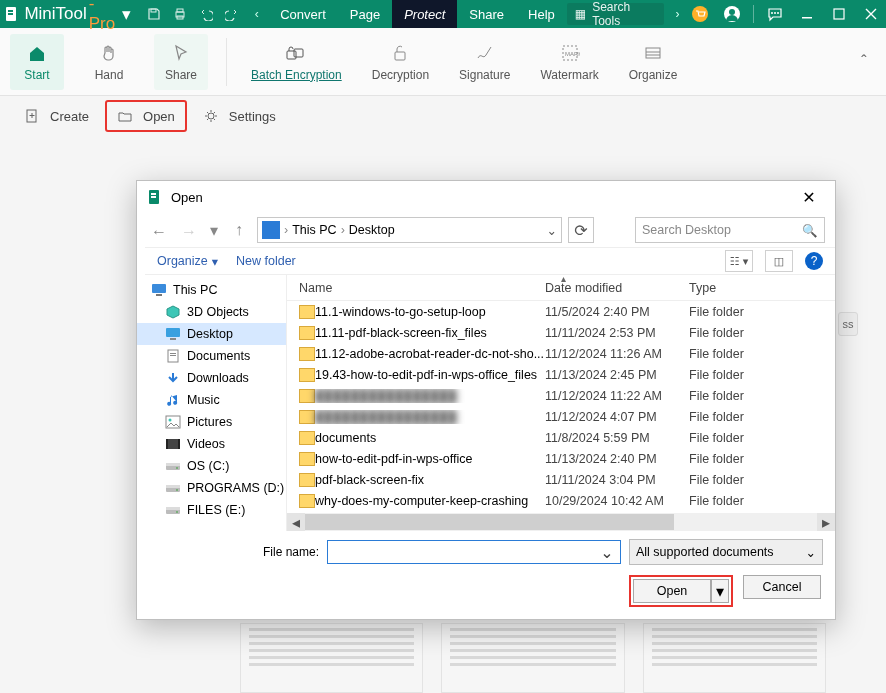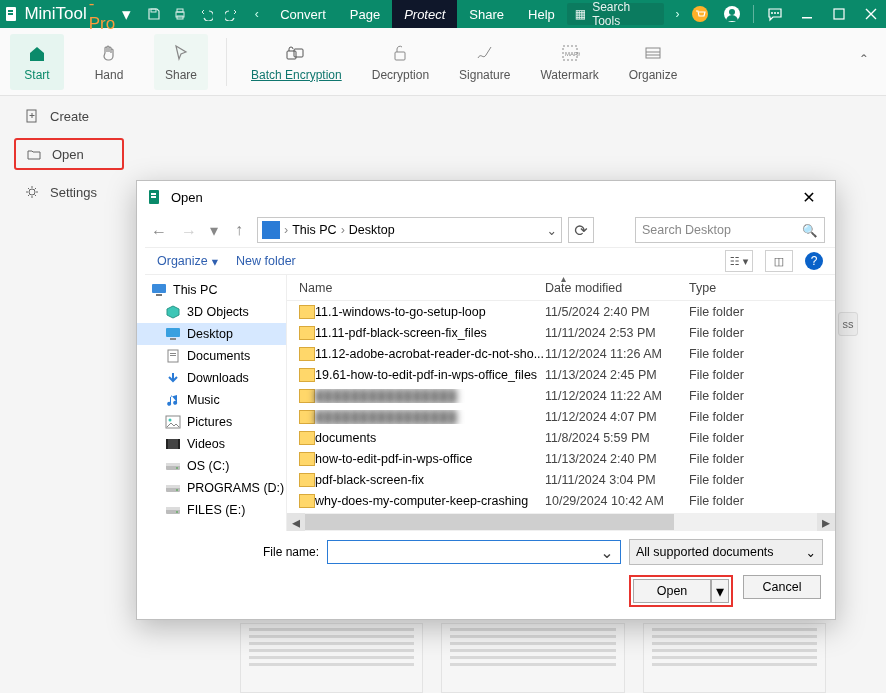--- a/index.html
+++ b/index.html
@@ -22,21 +22,21 @@
 
   
   .ribbon { height: 68px; background: #fafafa; display:flex; align-items:center; padding: 6px 10px; gap: 18px; border-bottom:1px solid #e3e3e3; }
   .ribbon .rbtn { display:flex; flex-direction:column; align-items:center; justify-content:center; width:54px; height:56px; font-size:12px; color:#555; gap:4px; border-radius:3px; cursor:pointer; }
   .ribbon .rbtn.active { background:#e6f5f0; color:#0a8a6a; }
   .ribbon .rbtn.wide { width:auto; padding:0 6px; }
   .ribbon .rbtn .ico { width:22px; height:22px; display:flex; align-items:center; justify-content:center; color:#888; }
   .ribbon .rbtn.active .ico { color:#0a8a6a; }
   .ribbon .sep { width:1px; height:48px; background:#e5e5e5; }
   .ribbon .collapse { margin-left:auto; width:24px; height:24px; display:flex;align-items:center;justify-content:center; color:#666; cursor:pointer; }
-  .sidepanel { position:absolute; left:14px; top:100px; width:110px; display:flex; flex-direction:column; gap:6px; }
+  .sidepanel { position:absolute; left:14px; top:100px; width:110px; display:flex; flex-direction:row; gap:6px; }
   .sidepanel .sitem { height:32px; display:flex; align-items:center; gap:10px; padding:0 10px; font-size:13px; color:#444; border-radius:3px; cursor:pointer; }
   .sidepanel .sitem.selected { border:2px solid #e8342e; }
   .sidepanel .sico { width:16px; height:16px; display:flex;align-items:center;justify-content:center; color:#666; }
 
   
   .dialog { position:absolute; left:136px; top:180px; width:700px; height:440px; background:#fff; border:1px solid #bfbfbf; box-shadow: 0 8px 28px rgba(0,0,0,.25); display:flex; flex-direction:column; }
   .dlg-title { height:32px; display:flex; align-items:center; padding:0 8px; font-size:13px; }
   .dlg-title .tico { width:20px; height:20px; margin-right:6px; display:flex;align-items:center;justify-content:center; }
   .dlg-title .dclose { margin-left:auto; width:36px; height:28px; display:flex;align-items:center;justify-content:center; cursor:pointer; font-size:16px; }
   .dlg-nav { height:34px; display:flex; align-items:center; gap:6px; padding:0 10px; }
@@ -524,21 +524,21 @@
             <div class="c-name">
               <span class="fico"></span>
               <span class="">11.12-adobe-acrobat-reader-dc-not-sho...</span>
             </div>
             <div class="c-date">11/12/2024 11:26 AM</div>
             <div class="c-type">File folder</div>
           </div>
           <div class="fl-row">
             <div class="c-name">
               <span class="fico"></span>
-              <span class="">19.61-how-to-edit-pdf-in-wps-office_files</span>
+              <span class="">19.43-how-to-edit-pdf-in-wps-office_files</span>
             </div>
             <div class="c-date">11/13/2024 2:45 PM</div>
             <div class="c-type">File folder</div>
           </div>
           <div class="fl-row">
             <div class="c-name">
               <span class="fico"></span>
               <span class="blur">████████████████</span>
             </div>
             <div class="c-date">11/12/2024 11:22 AM</div>

